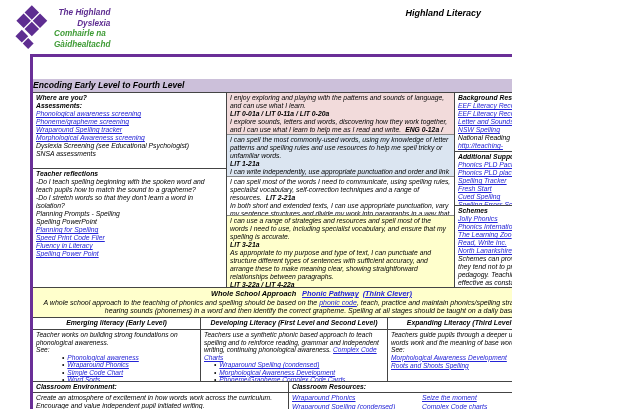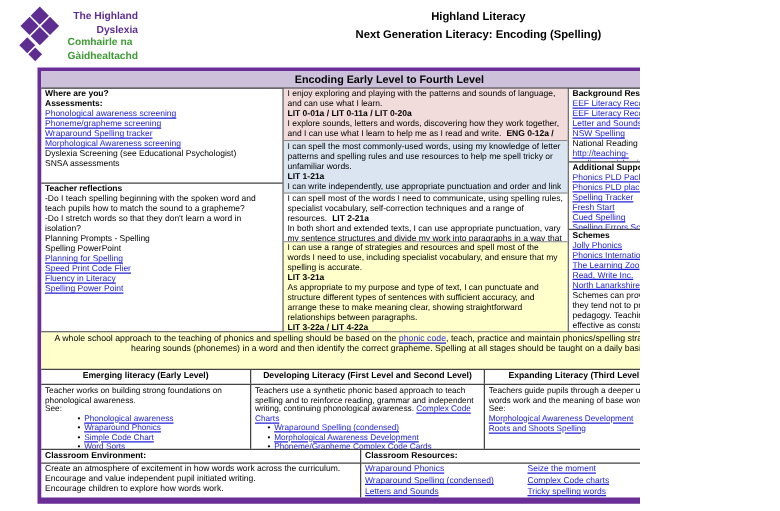--- a/index.html
+++ b/index.html
@@ -1,30 +1,30 @@
 <!DOCTYPE html>
 <html><head>
 <meta charset="utf-8">
 <style>
 *{margin:0;padding:0;box-sizing:border-box;}
 html,body{width:624px;height:409px;background:#fff;font-family:"Liberation Sans",sans-serif;color:#000;}
-.page{width:512px;height:409px;overflow:hidden;position:relative;}
+.page{width:512px;height:409px;overflow:hidden;position:relative;font-style:italic;}
 .lnk{color:#2323d6;text-decoration:underline;cursor:pointer;}
 .txt{color:#000;text-decoration:none;}
 .b{font-weight:bold;}
 
 .hdr{height:54px;display:flex;justify-content:space-between;padding:3px 31px 0 10px;}
 .logo{display:flex;gap:4px;align-items:flex-start;}
 .logo-text{font-size:8.2px;font-weight:bold;line-height:1.3;text-align:right;padding-top:5px;}
 .lp{color:#5E2D91;}
 .lg{color:#3E9B35;text-align:left;}
-.hdr-right{text-align:center;font-size:9px;font-weight:bold;line-height:1.5;padding-top:4px;}
+.hdr-right{text-align:left;font-size:9px;font-weight:bold;line-height:1.5;padding-top:4px;}
 
 .doc{margin-left:30px;width:563px;border:3px solid #6A2F97;border-bottom-width:5px;font-size:6.8px;line-height:1.18;background:#fff;}
-.title-row{background:#CCC0DA;font-weight:bold;font-size:8.6px;text-align:center;border-bottom:1px solid #444;height:14px;padding-top:1px;}
+.title-row{background:#CCC0DA;font-weight:bold;font-size:8.6px;border-bottom:1px solid #444;height:14px;padding-top:1px;margin-top:22px;}
 .main-row{display:flex;height:195px;border-bottom:1px solid #444;}
 .cell{padding:1px 3px;overflow:hidden;}
 .colA{width:194px;border-right:1px solid #444;display:flex;flex-direction:column;}
 .cellA1{height:76px;border-bottom:1px solid #444;}
 .cellA2{flex:1;}
 .colB{width:228px;border-right:1px solid #444;display:flex;flex-direction:column;}
 .band{padding:1px 3px;overflow:hidden;}
 .band0,.band1{height:42px;border-bottom:1px solid #888;}
 .band2{height:39px;border-bottom:1px solid #888;}
 .band3{flex:1;}
@@ -82,21 +82,20 @@
       </svg>
       <div class="logo-text">
         <div class="lp">The Highland</div>
         <div class="lp">Dyslexia</div>
         <div class="lg">Comhairle na</div>
         <div class="lg">Gàidhealtachd</div>
       </div>
     </div>
     <div class="hdr-right">
       <div>Highland Literacy</div>
-      <div>Next Generation Literacy: Encoding (Spelling)</div>
     </div>
   </div>
 
   <div class="doc">
     <div class="title-row">Encoding Early Level to Fourth Level</div>
 
     <div class="main-row">
 
       <div class="colA">
         <div class="cell cellA1">
@@ -190,20 +189,25 @@
               <div class="li"><span class="lnk">Read, Write Inc.</span></div>
               <div class="li"><span class="lnk">North Lanarkshire Active Literacy</span></div>
             </div>
           <div>Schemes can provide a good structure but they tend not to provide adequate pedagogy. Teaching in isolation is not as effective as constant reinforcement of skills and knowledge through engaging in high quality text.</div>
         </div>
       </div>
     </div>
 
     <div class="wsa">
       <div>
+        <span class="wsa-hd">Whole School Approach</span>&nbsp;&nbsp;
+        <a class="lnk wsa-hd">Phonic Pathway</a>&nbsp;
+        <a class="lnk wsa-hd">(Think Clever)</a>
+      </div>
+      <div>
         <span>A whole school approach to the teaching of phonics and spelling should be based on the </span><a class="lnk">phonic code</a><span>, teach, practice and maintain phonics/spelling strategies that begin with hearing sounds (phonemes) in a word and then identify the correct grapheme.  Spelling at all stages should be taught on a daily basis.</span>
       </div>
     </div>
 
     <div class="stage-hdrs">
       <div class="sh s1">Emerging literacy (Early Level)</div>
       <div class="sh s2">Developing Literacy (First Level and Second Level)</div>
       <div class="sh s3">Expanding Literacy (Third Level and Fourth Level)</div>
     </div>
 

